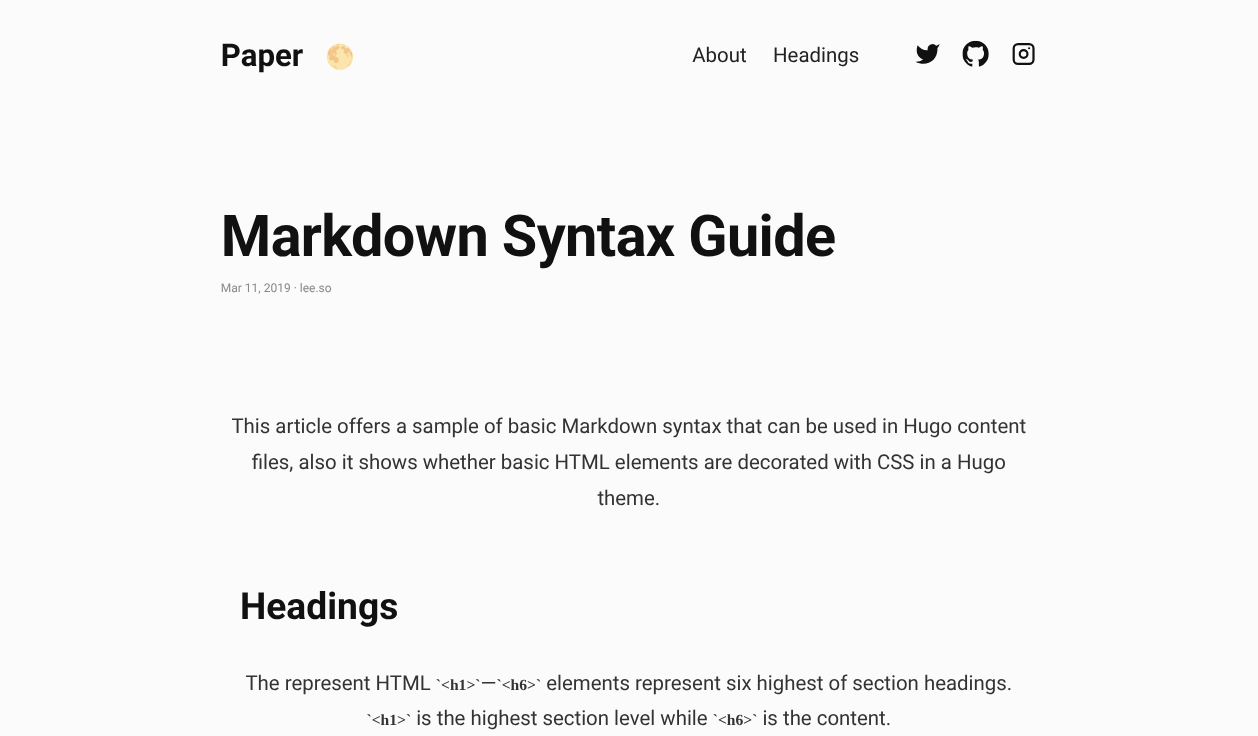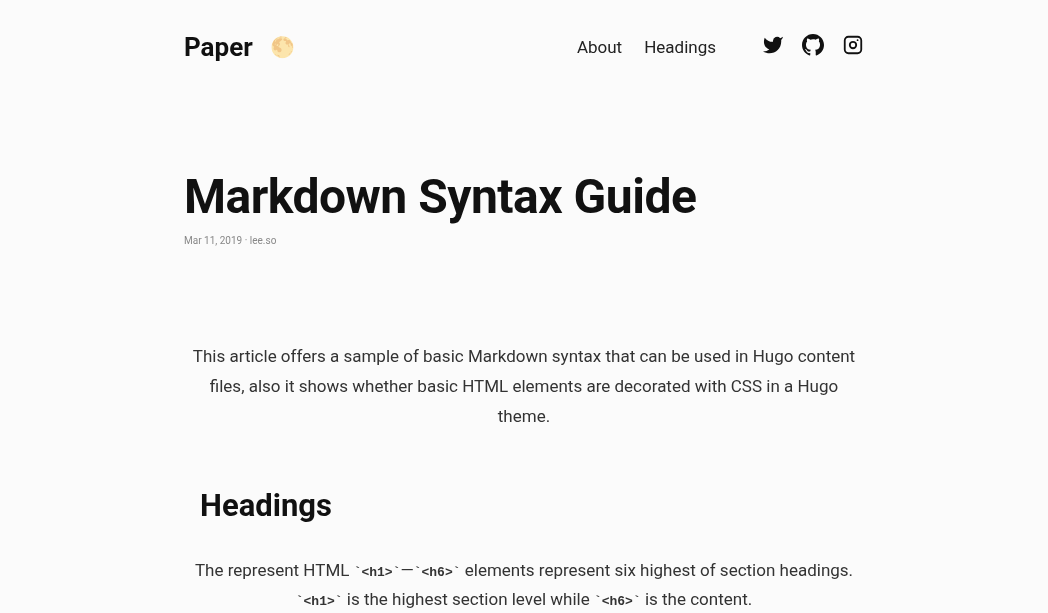--- a/index.html
+++ b/index.html
@@ -95,21 +95,21 @@
     }
     .post-body h2 {
       font-size: 31px;
       font-weight: 700;
       color: #111;
       margin-top: 48px;
       margin-bottom: 22px;
       margin-left: 16px;
     }
     code {
-      font-family: Liberation Mono, monospace;
+      font-family: Liberation Serif, serif;
       font-size: 13px;
       font-weight: 600;
       background: transparent;
     }
   </style>
 </head>
 <body>
 
 <div class="container">
   <header>

